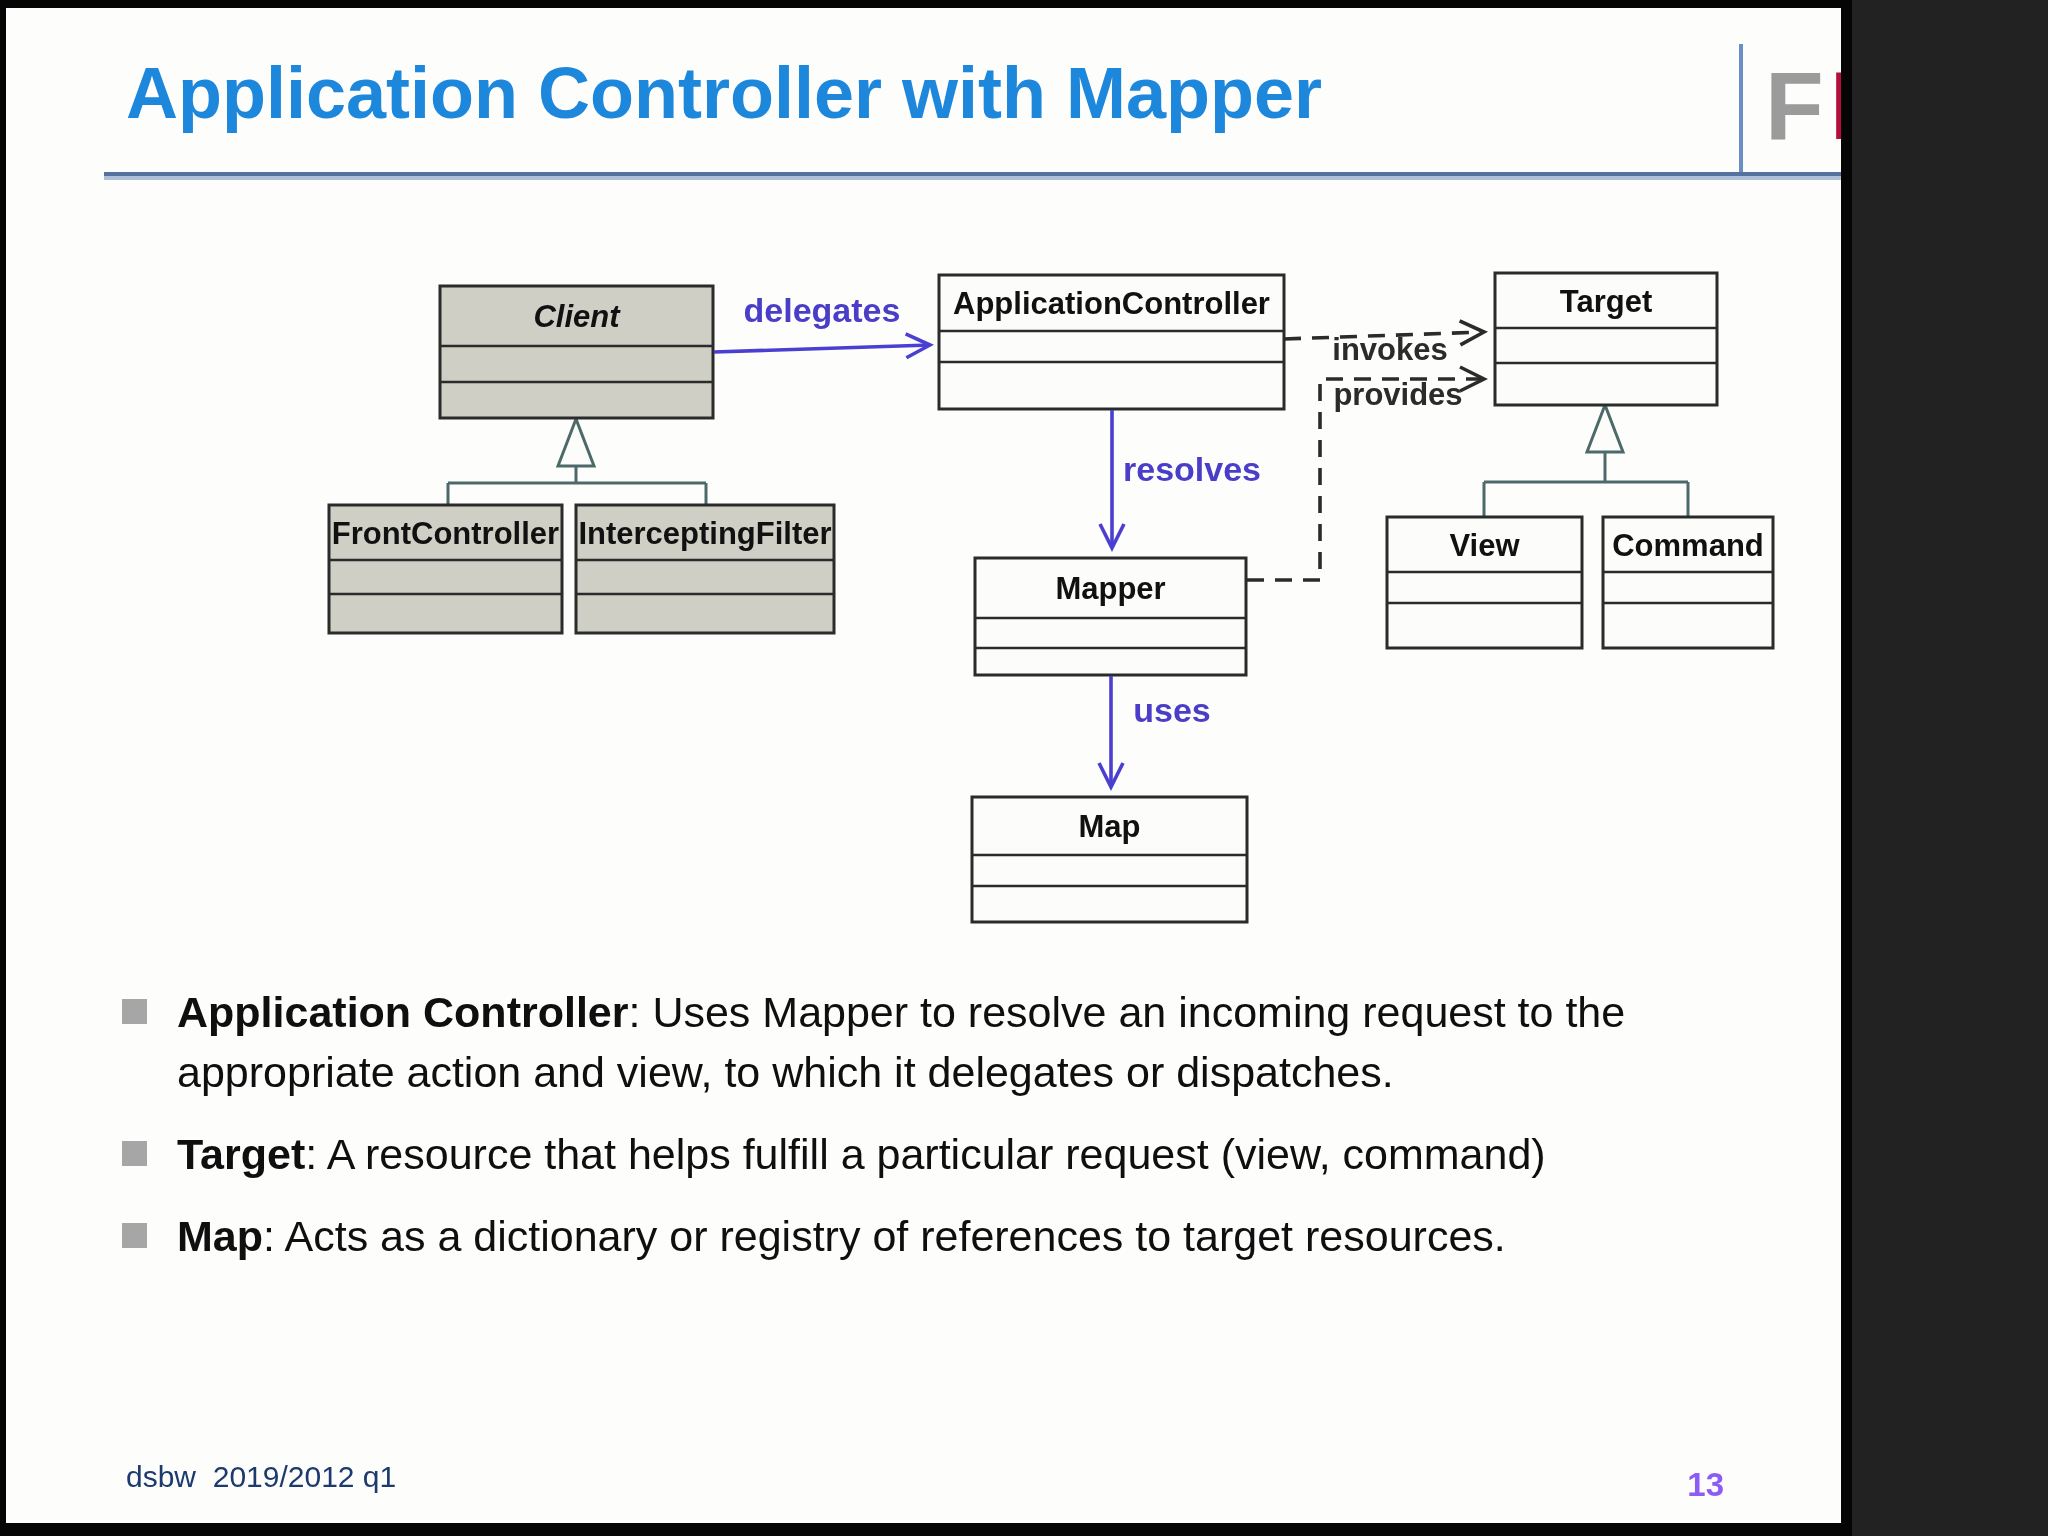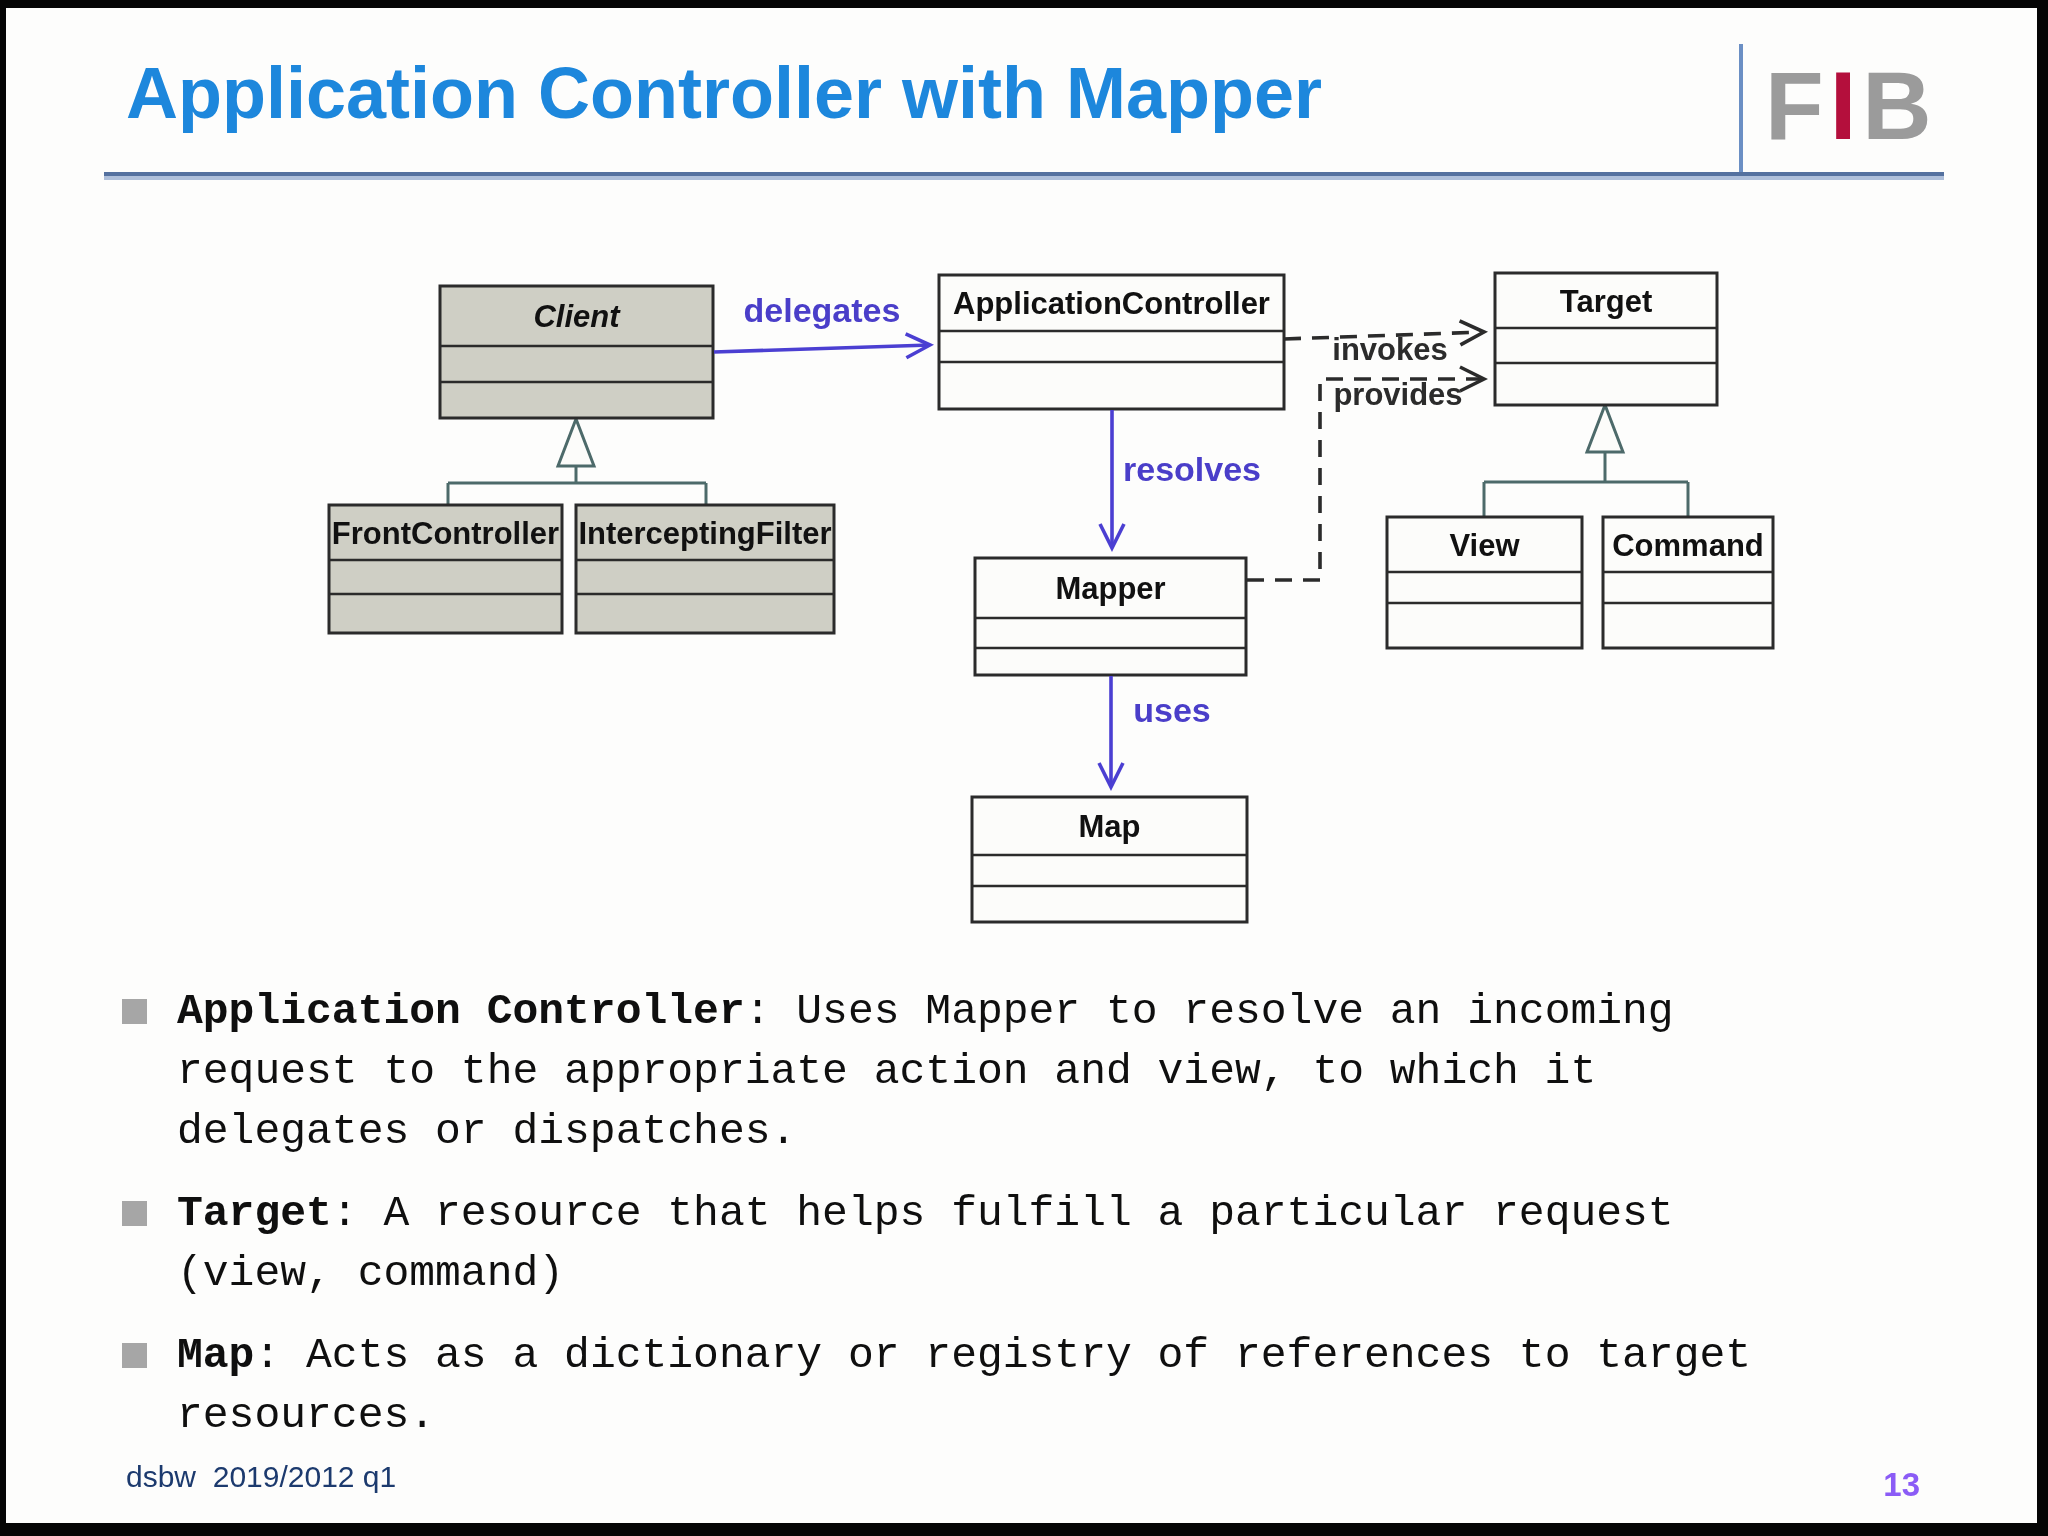--- a/index.html
+++ b/index.html
@@ -1,17 +1,17 @@
 <!DOCTYPE html>
 <html><head>
 <meta charset="utf-8">
 <style>
   html,body{margin:0;padding:0;background:#222;}
   .slide{
-    position:relative; width:2048px; height:1536px; background:#fdfdfc;
+    position:relative; width:1852px; height:1536px; background:#fdfdfc;
     font-family:"Liberation Sans", sans-serif; overflow:hidden;
   }
   .edge{position:absolute;background:#050505;}
   .edge.top{left:0;top:0;right:0;height:8px;}
   .edge.left{left:0;top:0;bottom:0;width:6px;}
   .edge.right{right:0;top:0;bottom:0;width:11px;}
   .edge.bottom{left:0;bottom:0;right:0;height:13px;}
 
   .title{
     position:absolute; left:126px; top:52px;
@@ -21,21 +21,21 @@
   .rule-h{position:absolute; left:104px; top:172px; width:1840px; height:4px;
     background:#54719f; box-shadow:0 4px 0 #aebfda;}
   .rule-v{position:absolute; left:1739px; top:44px; width:4px; height:132px; background:#6b8fc4;}
 
   .logo{position:absolute; left:1765px; top:58px; display:flex; align-items:center; gap:6px;}
   .logo span{font-weight:bold; font-size:96px; line-height:96px; letter-spacing:0;}
 
   .diagram-svg{position:absolute; left:0; top:0; width:2048px; height:1536px;}
 
   .bullets{position:absolute; left:122px; top:982px; width:1740px;
-    display:flex; flex-direction:column; gap:22px; list-style:none; margin:0; padding:0;font-family:Liberation Mono, monospace;}
+    display:flex; flex-direction:column; gap:22px; list-style:none; margin:0; padding:0;}
   .bullets li{display:flex; align-items:flex-start; gap:30px;}
   .bullets .sq{flex:0 0 auto; width:25px; height:25px; background:#a6a6a6; margin-top:17px;}
   .bullets p{margin:0; font-size:43px; line-height:60px; color:#0f0f0f; max-width:1670px;}
   .bullets b{font-weight:bold;}
 
   .footer-left{position:absolute; left:126px; top:1460px; font-size:30px; color:#1c3a6e; white-space:pre;}
   .page-num{position:absolute; right:128px; top:1466px; font-size:33px; font-weight:bold; color:#8b5cf6;}
 </style>
 </head>
 <body>

